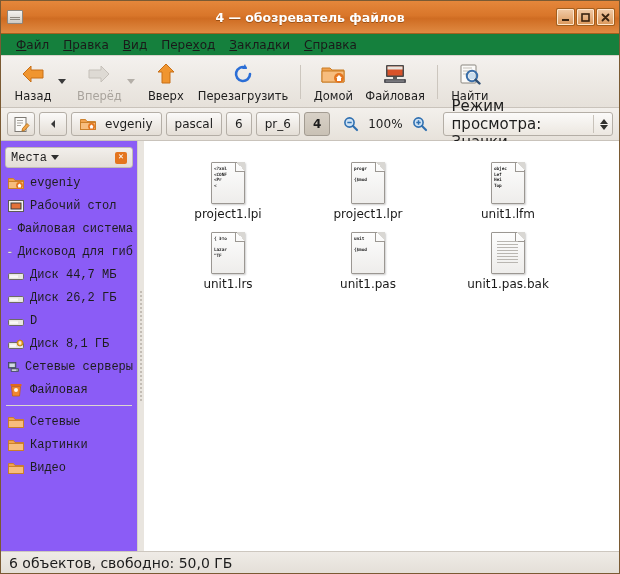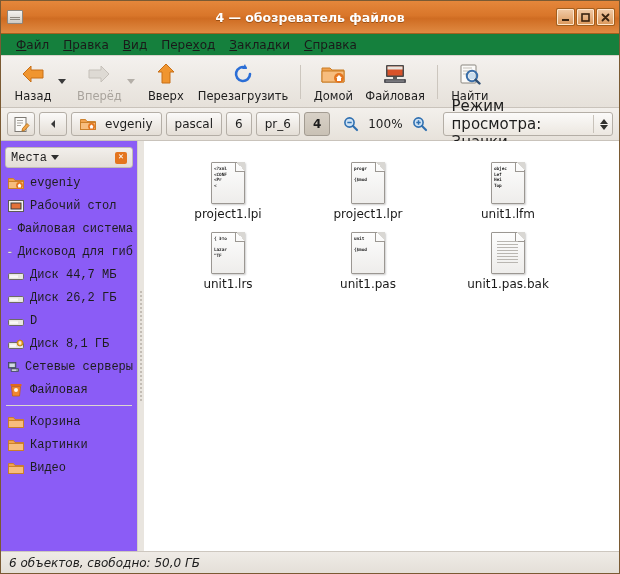--- a/index.html
+++ b/index.html
@@ -183,21 +183,21 @@
   .doc.lines::after{
     content:""; position:absolute; left:5px; right:6px; top:8px; height:24px;
     background:repeating-linear-gradient(to bottom,#b9b6b1 0 1px,transparent 1px 3px);
   }
   
   .statusbar {
     height:22px; flex:0 0 22px;
     background:linear-gradient(to bottom,#efebe6,#e4dfd8);
     border-top:1px solid #cdc7bf;
     display:flex; align-items:center; padding-left:8px;
-    font-size:12px; color:#1d1d1d;font-style:italic;
+    font-size:14px; color:#1d1d1d;
   }
 </style>
 </head>
 <body>
 
 <div class="window">
 
   <div class="titlebar">
     <div class="title-icon"></div>
     <div class="title-text">4 — обозреватель файлов</div>
@@ -480,21 +480,21 @@
       </div>
 
       <div class="sb-sep"></div>
 
 
       <div class="place">
         <svg width="16" height="14" viewBox="0 0 16 14">
           <path d="M0.5,2.5 L0.5,12.5 L15.5,12.5 L15.5,4.5 L7,4.5 L5.5,2.5 Z" fill="#f1a24f" stroke="#c97c25" stroke-width="0.9" stroke-linejoin="round"></path>
           <rect x="0.5" y="5.5" width="15" height="7" fill="#f7bd7e" stroke="#c97c25" stroke-width="0.9"></rect>
         </svg>
-        <span>Корзина</span>
+        <span>Сетевые</span>
       </div>
 
       <div class="place">
         <svg width="16" height="14" viewBox="0 0 16 14">
           <path d="M0.5,2.5 L0.5,12.5 L15.5,12.5 L15.5,4.5 L7,4.5 L5.5,2.5 Z" fill="#f1a24f" stroke="#c97c25" stroke-width="0.9" stroke-linejoin="round"></path>
           <rect x="0.5" y="5.5" width="15" height="7" fill="#f7bd7e" stroke="#c97c25" stroke-width="0.9"></rect>
         </svg>
         <span>Картинки</span>
       </div>
 

